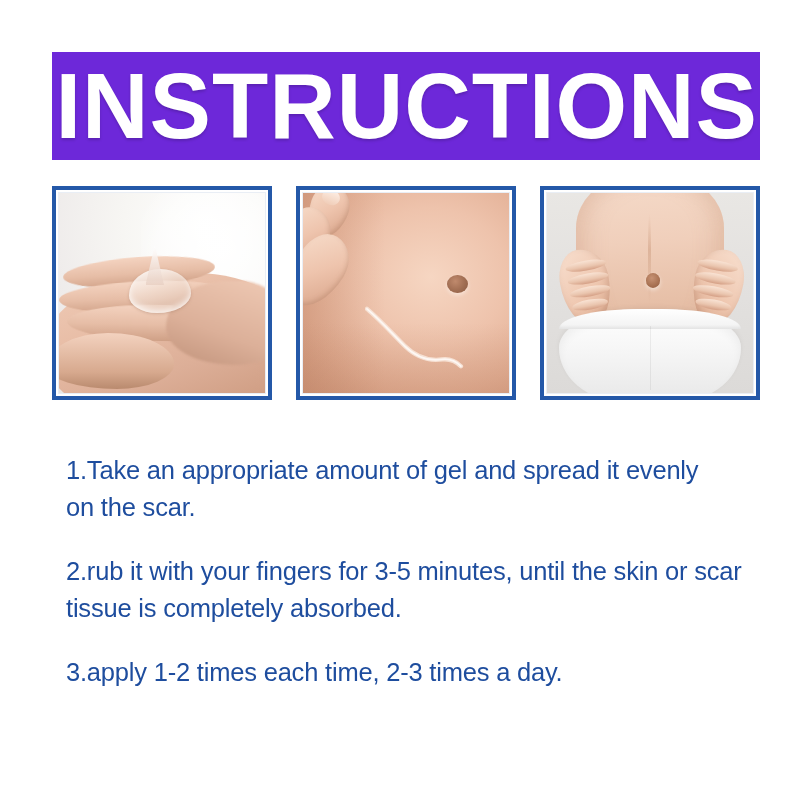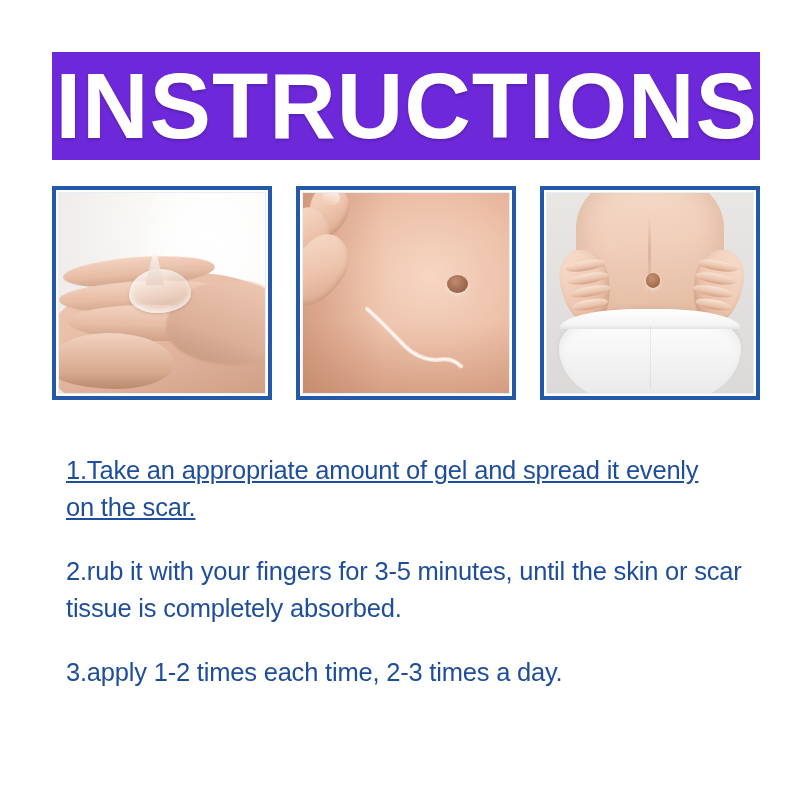--- a/index.html
+++ b/index.html
@@ -278,21 +278,21 @@
   .step {
     color: #1e4d9e;
     font-family: "Liberation Sans", sans-serif;
     font-size: 25.5px;
     line-height: 37px;
     font-weight: 400;
     letter-spacing: -0.2px;
     margin: 0 0 27px 0;
   }
   .step:last-child { margin-bottom: 8px; }
-  .step.s1 { width: 664px; text-decoration: underline; }
+  .step.s1 { width: 664px; }
   .step.s2 { width: 690px; }
   .step.s3 { width: 660px; }
 </style>
 </head>
 <body>
 
 <div class="page">
 
   <div class="banner">
     <div class="banner-title">INSTRUCTIONS</div>

